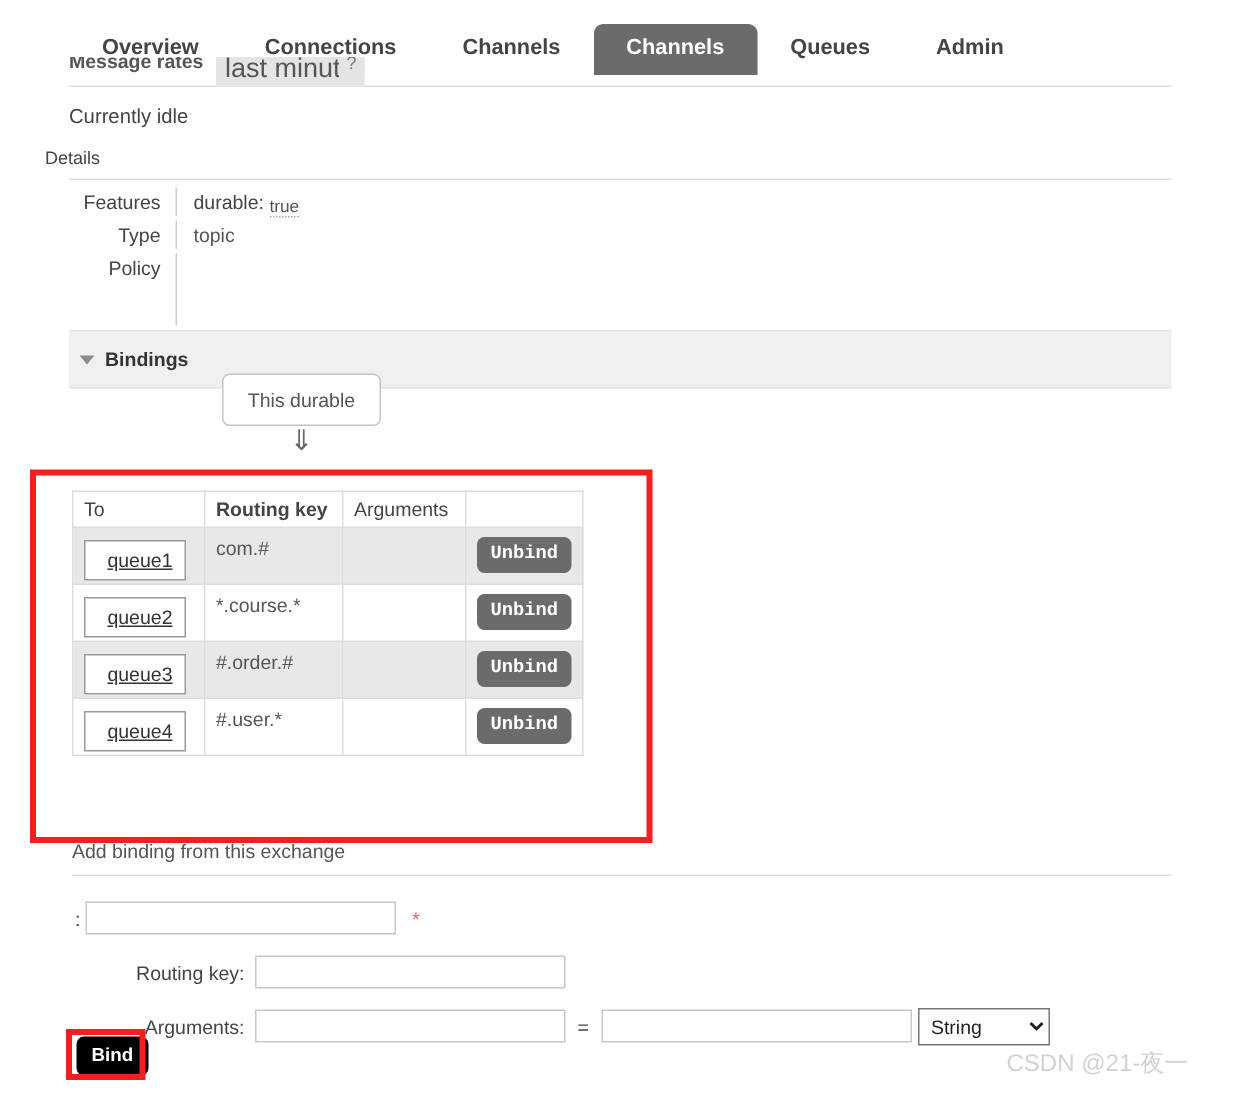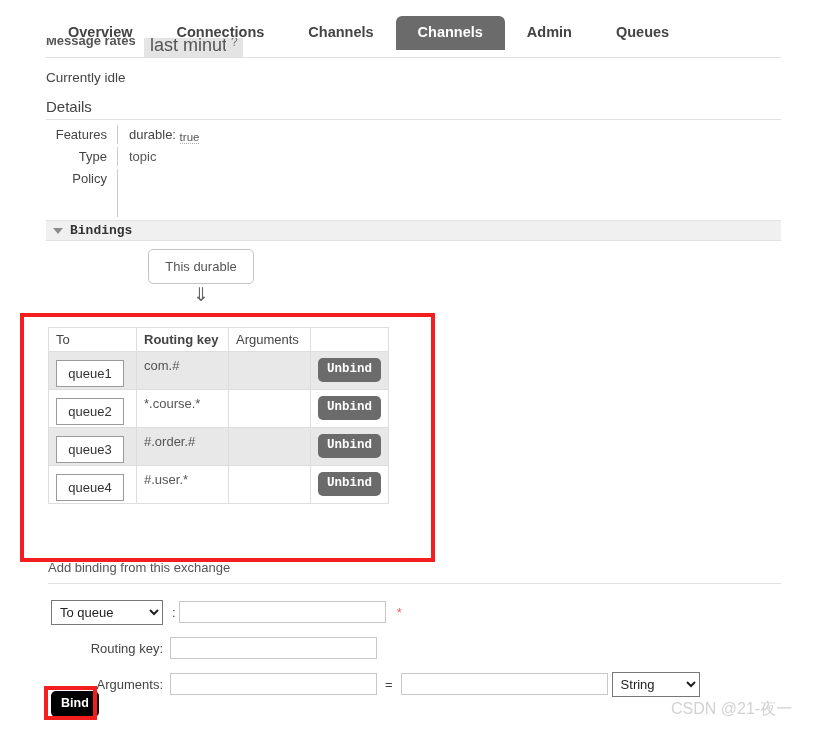--- a/index.html
+++ b/index.html
@@ -95,23 +95,23 @@
   
   #currently-idle {
     position: absolute;
     left: 46px;
     top: 70px;
     font-size: 13.5px;
     color: #444444;
   }
   #details-heading {
     position: absolute;
-    left: 46px;
+    left: 30px;
     top: 98px;
-    font-size: 15px;
+    font-size: 12px;
     color: #444444;
   }
   #details-rule {
     position: absolute;
     left: 46px;
     top: 119px;
     width: 735px;
     height: 1px;
     background: #e0e0e0;
   }
@@ -153,28 +153,27 @@
     position: relative;
     top: 2px;
   }
 
   
   #bindings-header {
     position: absolute;
     left: 46px;
     top: 220px;
     width: 735px;
-    height: 21px;
+    height: 39px;
     background: #f0f0f0;
     border-top: 1px solid #e2e2e2;
     border-bottom: 1px solid #e2e2e2;
     box-sizing: border-box;
     display: flex;
     align-items: center;
-    font-family: Liberation Mono, monospace;
   }
   #bindings-toggle {
     margin-left: 7px;
     margin-right: 7px;
     width: 0;
     height: 0;
     border-left: 5px solid transparent;
     border-right: 5px solid transparent;
     border-top: 6px solid #8c8c8c;
   }
@@ -260,28 +259,29 @@
     vertical-align: top;
     color: #555555;
     height: 34px;
     box-sizing: border-box;
   }
   #bindings-table tr.odd td { background: #e8e8e8; }
   #bindings-table tr.even td { background: #ffffff; }
   .queue-chip {
     display: inline-block;
     min-width: 50px;
-    text-align: center;
+    text-align: right;
     padding: 5px 8px;
     background: #ffffff;
     border: 1px solid #9a9a9a;
     font-size: 13px;
     color: #333333;
     position: relative;
     top: 3px;
+    text-decoration: underline;
   }
   .rk-cell { padding-top: 6px !important; }
   .unbind-btn {
     display: inline-block;
     background: #6b6b6b;
     color: #ffffff;
     font-size: 12.5px;
     font-weight: bold;
     padding: 5px 9px 6px 9px;
     border-radius: 5px;
@@ -407,22 +407,22 @@
 </style>
 </head>
 <body>
 
 <div id="nav-bar">
   <div id="nav-tabs">
     <div class="nav-tab">Overview</div>
     <div class="nav-tab">Connections</div>
     <div class="nav-tab">Channels</div>
     <div class="nav-tab active">Channels</div>
+    <div class="nav-tab">Queues</div>
     <div class="nav-tab">Admin</div>
-    <div class="nav-tab">Queues</div>
   </div>
 </div>
 
 <div id="msg-rates-strip">
   <span class="mr-label">Message rates</span>
   <span class="mr-chip">last minute</span>
   <span class="mr-help">?</span>
 </div>
 <div id="strip-rule"></div>
 
@@ -509,25 +509,20 @@
   </tbody>
 </table>
 
 <div id="red-box-table"></div>
 
 <div id="add-binding-label">Add binding from this exchange</div>
 <div id="add-binding-rule"></div>
 
 <div id="form-area">
   <div class="form-row">
-    <div class="form-label">
-      <select class="form-select">
-        <option>To queue</option>
-      </select>
-    </div>
     <span class="colon">:</span>
     <input class="form-input in-wide" type="text" value="" style="">
     <span class="req-star">*</span>
   </div>
 
   <div class="form-row">
     <div class="form-label">Routing key:</div>
     <input class="form-input in-wide" type="text" value="" style="">
   </div>
 

